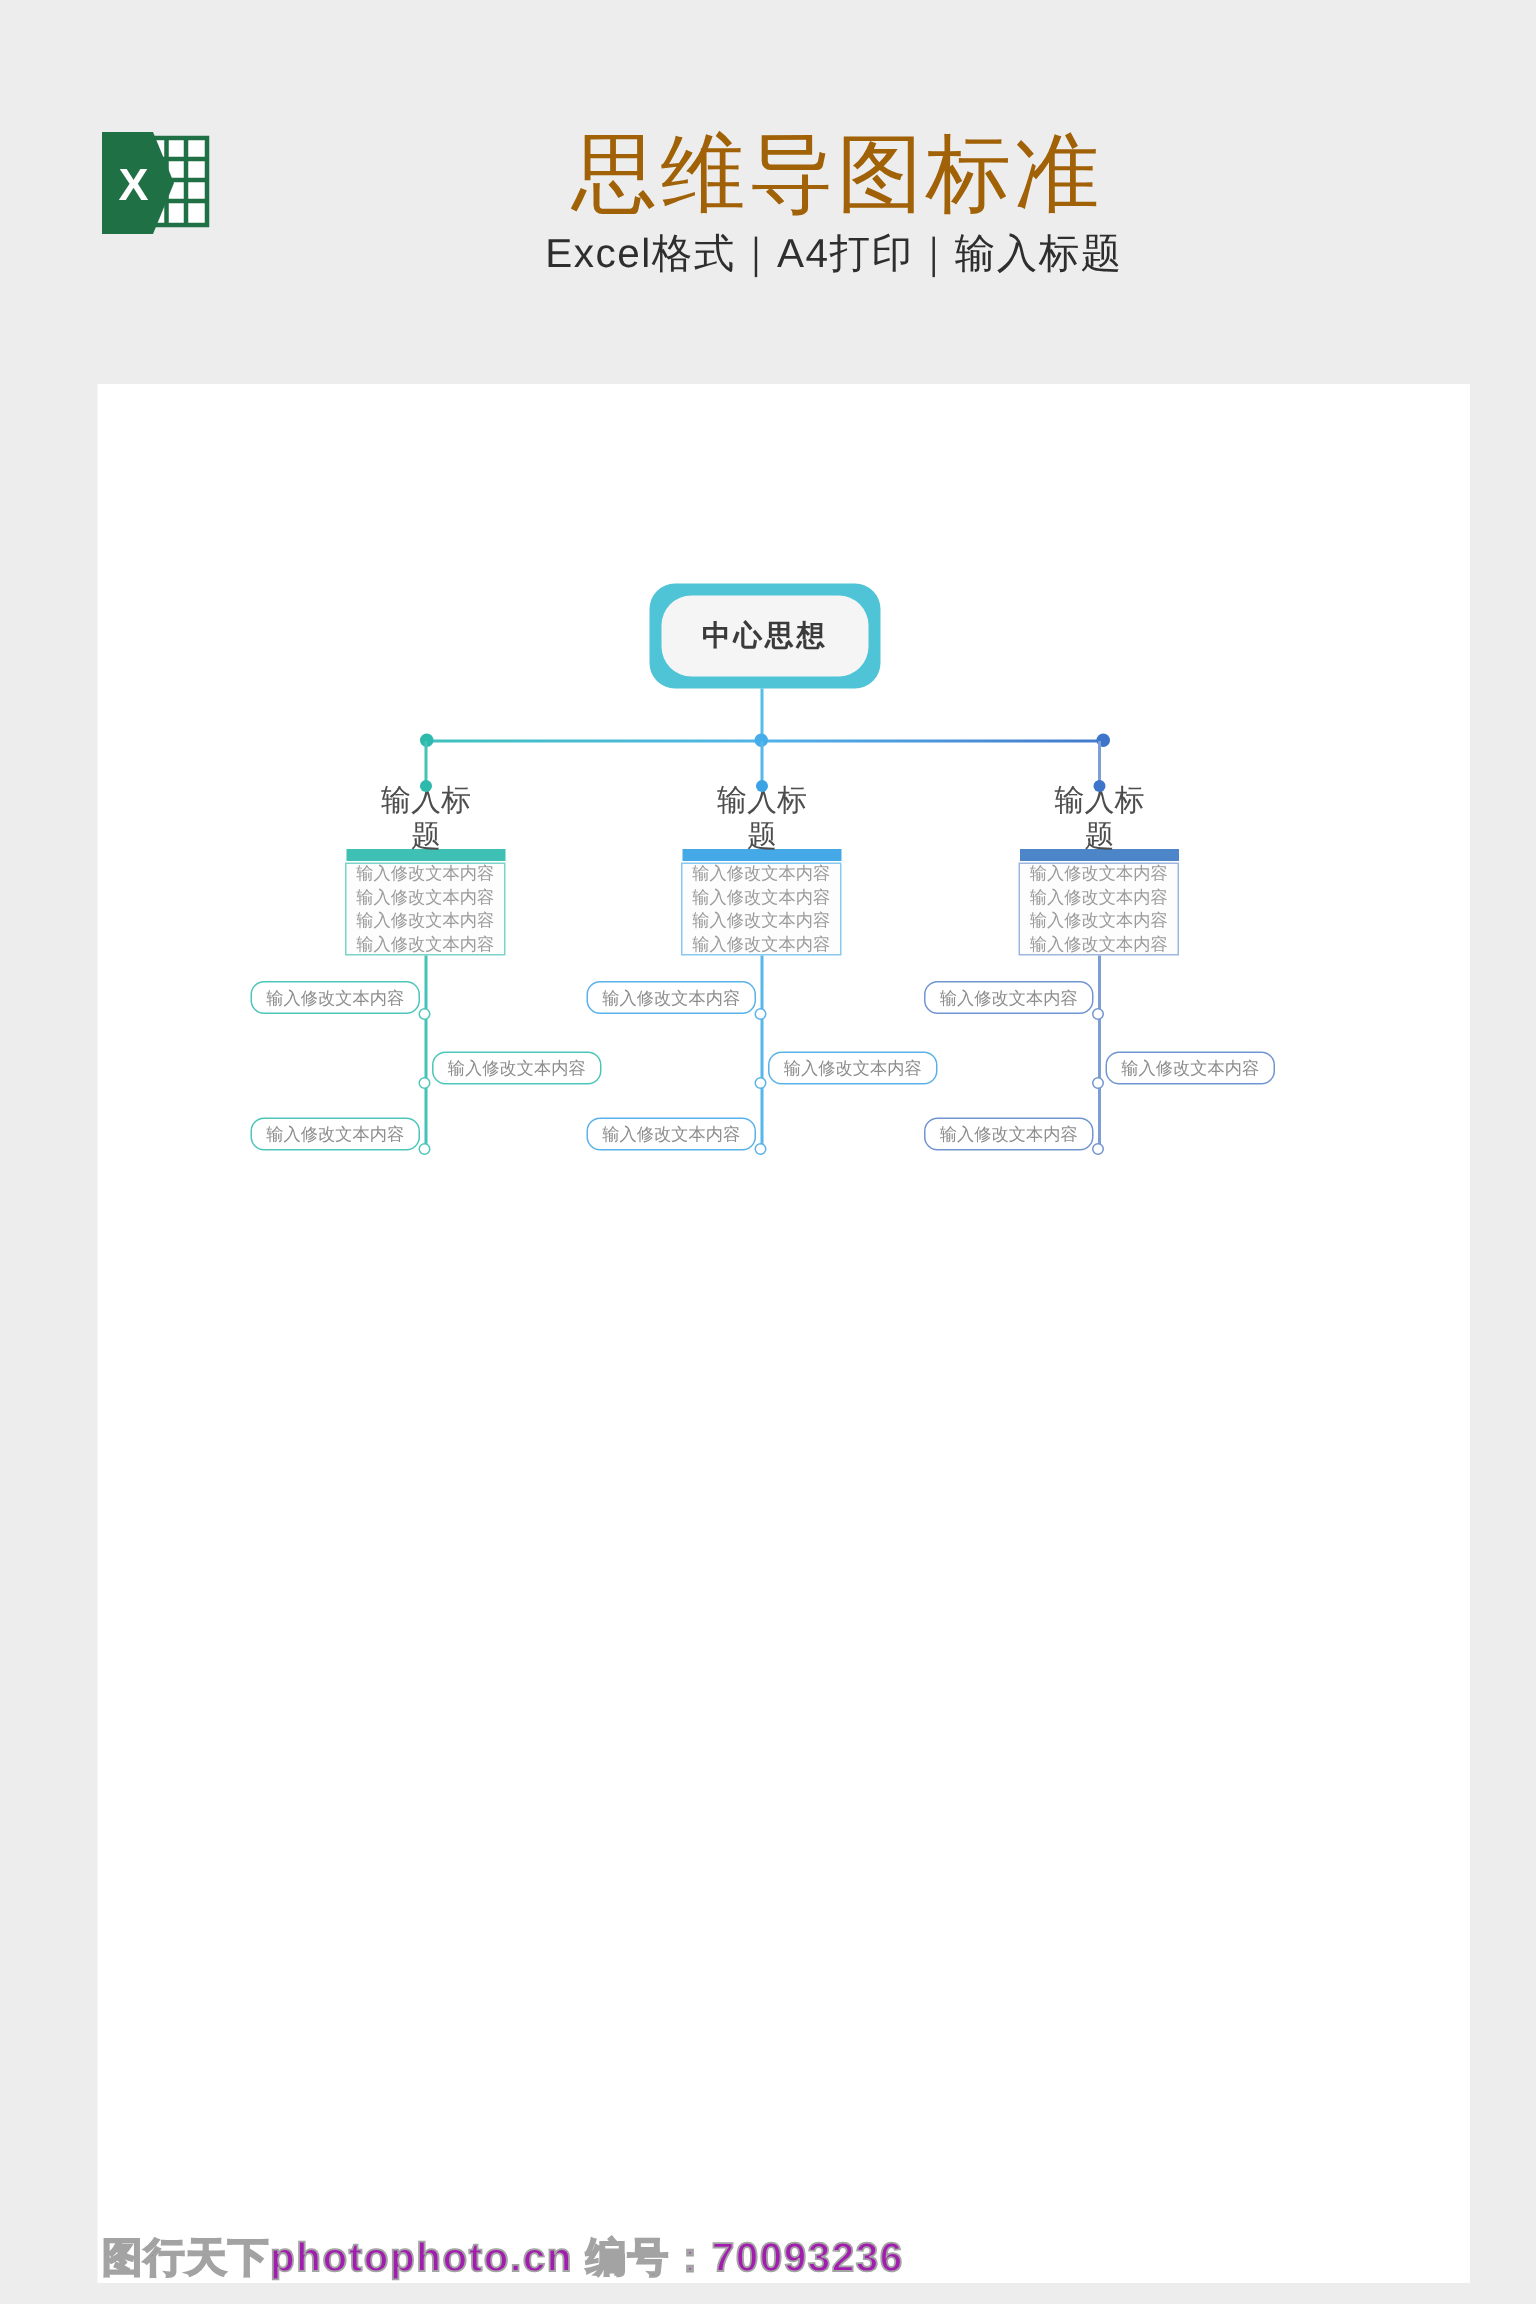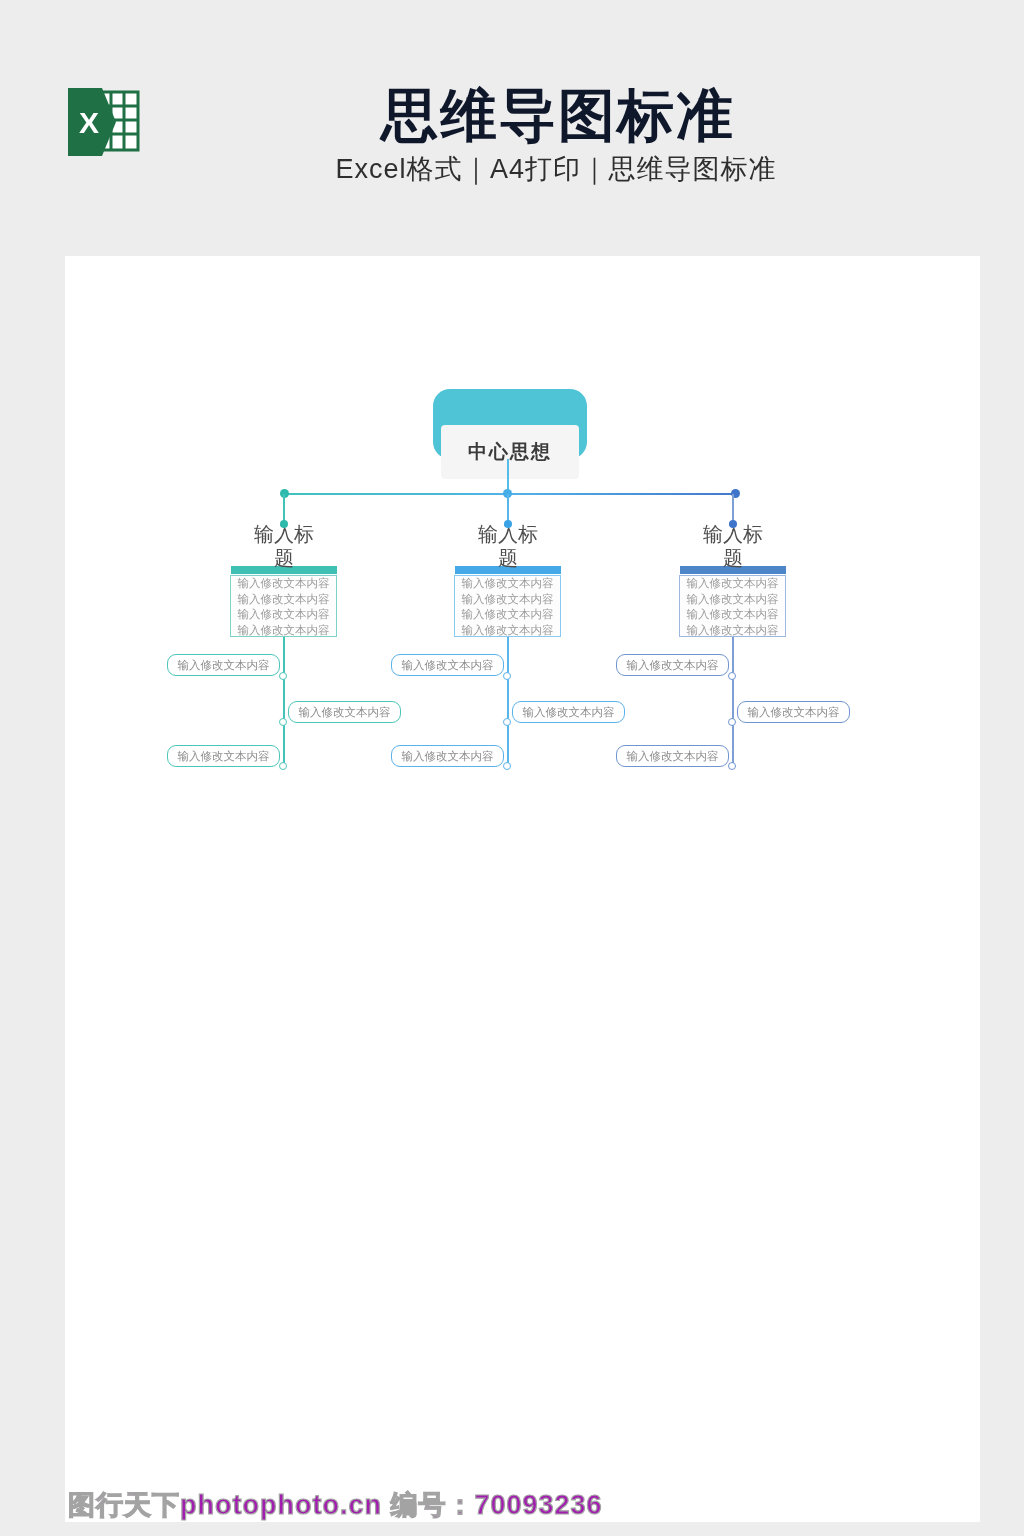--- a/index.html
+++ b/index.html
@@ -6,40 +6,40 @@
   body{
     width:1024px;height:1536px;
     background:#ededee;
     font-family:"Liberation Sans","DejaVu Sans",sans-serif;
     position:relative;overflow:hidden;
   }
   
   .excel-icon{position:absolute;left:66px;top:86px;width:76px;height:72px;}
   .header-title{
     position:absolute;left:558px;top:78px;transform:translateX(-50%);
-    font-size:57px;font-weight:700;color:#0f172a;letter-spacing:2px;white-space:nowrap;
+    font-size:57px;font-weight:400;color:#a16207;letter-spacing:2px;white-space:nowrap;
   }
   .header-subtitle{
     position:absolute;left:556px;top:151px;transform:translateX(-50%);
     font-size:27px;font-weight:500;color:#2e2e2e;letter-spacing:1px;white-space:nowrap;
   }
   
   .page{
     position:absolute;left:65px;top:256px;width:915px;height:1266px;
     background:#ffffff;
   }
   
   .center-node{
     position:absolute;left:368px;top:133px;width:154px;height:70px;
     background:#4ec4d6;border-radius:17px;padding:8px;box-sizing:border-box;
   }
   .center-node-inner{
-    width:100%;height:100%;background:#f5f5f6;border-radius:4px;
+    width:100%;height:100%;background:#f5f5f6;border-radius:20px;
     display:flex;align-items:center;justify-content:center;
-    font-size:19px;font-weight:700;color:#3b3b3b;letter-spacing:2px;margin-top:28px;
+    font-size:19px;font-weight:700;color:#3b3b3b;letter-spacing:2px;
   }
   .center-drop{position:absolute;left:442px;top:203px;width:2px;height:35px;background:#55bde8;}
   .main-line{
     position:absolute;left:220px;top:237px;width:452px;height:2px;
     background:linear-gradient(90deg,#3fc2bd,#52b2e8,#4478cc);
   }
   .mdot{position:absolute;top:233px;width:9px;height:9px;border-radius:50%;}
   .mdot.m0{left:215px;background:#2db9ac;}
   .mdot.m1{left:438px;background:#45aee8;}
   .mdot.m2{left:666px;background:#3e74c9;}
@@ -104,21 +104,21 @@
 
 <div class="excel-icon">
   <svg width="76" height="72" viewBox="0 0 76 72" xmlns="http://www.w3.org/2000/svg">
     <rect x="32" y="6" width="40" height="58" fill="#ffffff" stroke="#1f7145" stroke-width="3"></rect>
     <path d="M32 20h40 M32 34h40 M32 48h40 M45 6v58 M58 6v58" stroke="#1f7145" stroke-width="3" fill="none"></path>
     <polygon points="2,2 36,2 50,36 36,70 2,70" fill="#1f7145"></polygon>
     <text x="13" y="47" font-size="30" font-weight="bold" fill="#ffffff" font-family="Liberation Sans, sans-serif">X</text>
   </svg>
 </div>
 <div class="header-title">思维导图标准</div>
-<div class="header-subtitle">Excel格式｜A4打印｜思维导图标准</div>
+<div class="header-subtitle">Excel格式｜A4打印｜输入标题</div>
 
 <div class="page">
 
   <div class="center-node">
     <div class="center-node-inner">中心思想</div>
   </div>
   <div class="center-drop"></div>
   <div class="main-line"></div>
   <div class="mdot m0"></div>
   <div class="mdot m1"></div>

